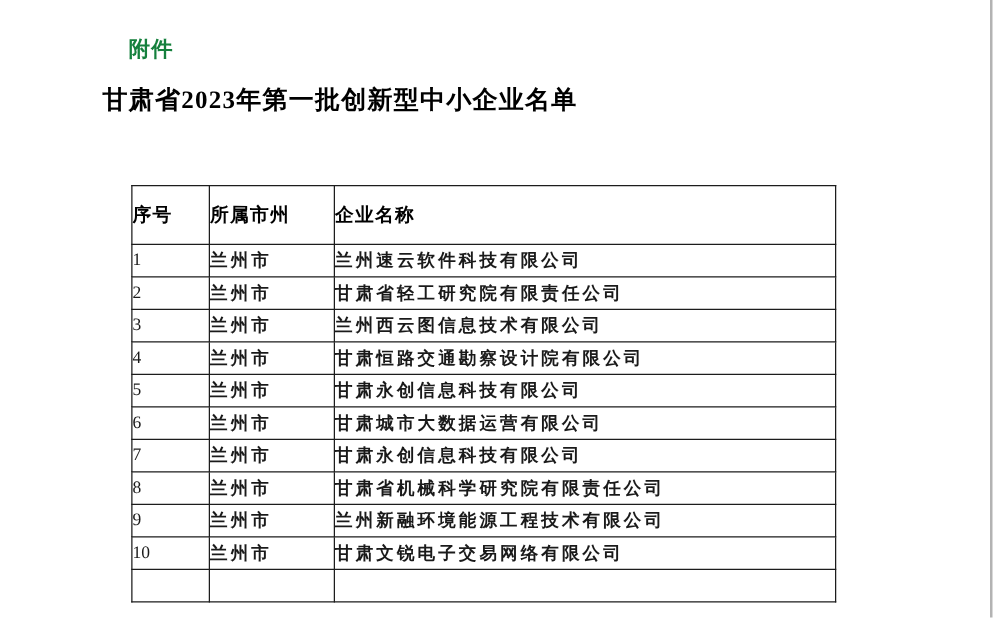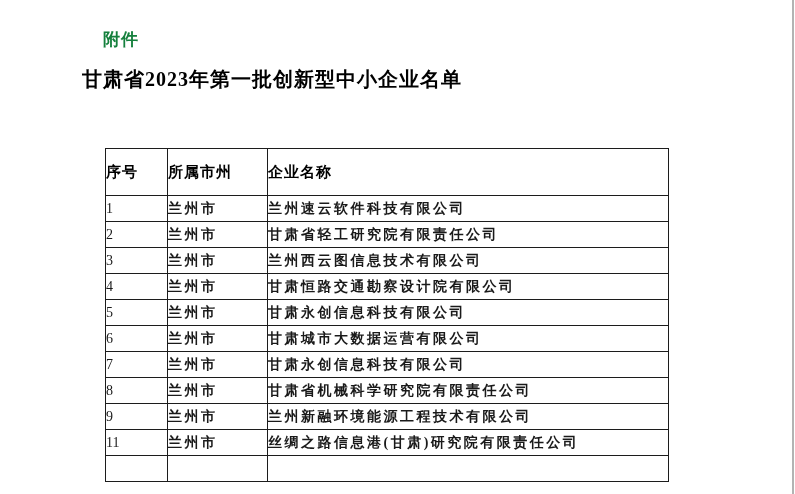--- a/index.html
+++ b/index.html
@@ -158,26 +158,26 @@
     <td class="cell-city">兰州市</td>
     <td class="cell-company">甘肃省机械科学研究院有限责任公司</td>
   </tr>
 
   <tr>
     <td class="cell-no">9</td>
     <td class="cell-city">兰州市</td>
     <td class="cell-company">兰州新融环境能源工程技术有限公司</td>
   </tr>
 
+  <tr>
+    <td class="cell-no">10</td>
+    <td class="cell-city">兰州市</td>
+    <td class="cell-company">甘肃文锐电子交易网络有限公司</td>
+  </tr>
 
-  <tr>
-    <td class="cell-no">11</td>
-    <td class="cell-city">兰州市</td>
-    <td class="cell-company">丝绸之路信息港(甘肃)研究院有限责任公司</td>
-  </tr>
 
   <tr>
     <td class="cell-no"></td>
     <td class="cell-city"></td>
     <td class="cell-company"></td>
   </tr>
 </tbody>
 </table>
 
 </body></html>

